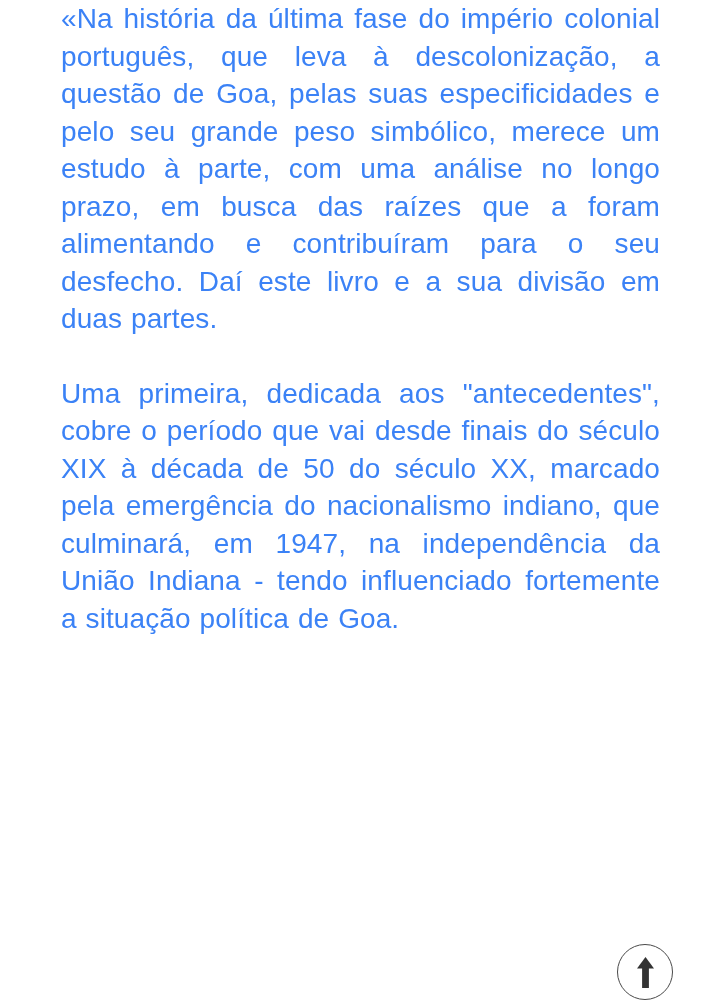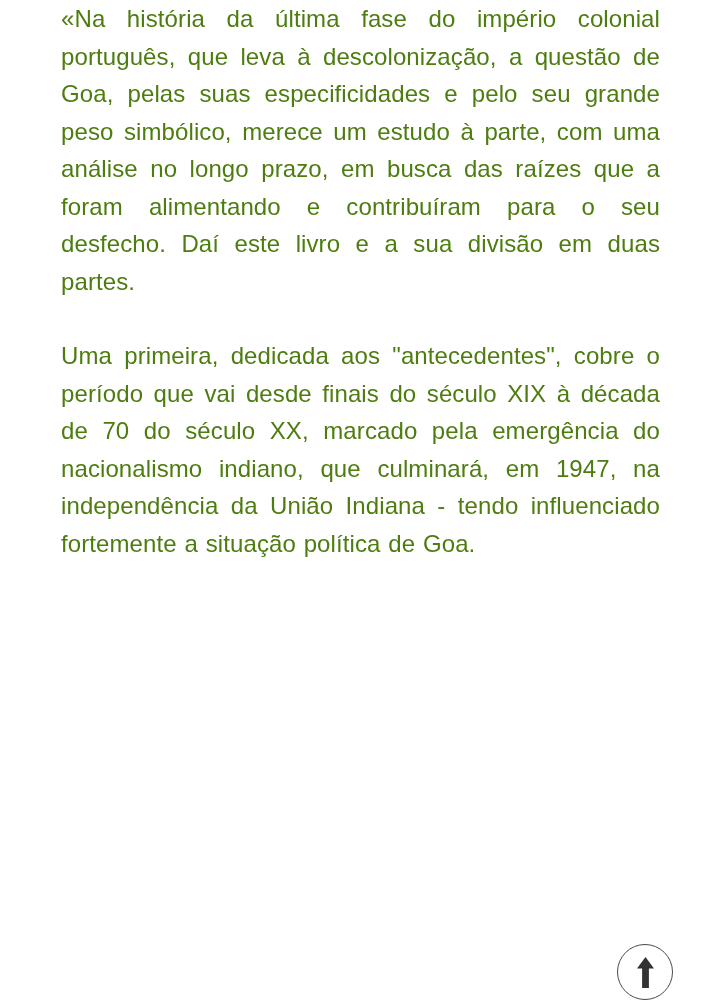--- a/index.html
+++ b/index.html
@@ -17,23 +17,23 @@
   .content {
     position: absolute;
     top: 0;
     left: 0;
     width: 701px;
     padding: 0 41px 0 61px;
     box-sizing: border-box;
   }
   .content p {
     margin: 0 0 37px 0;
-    font-size: 24px;
+    font-size: 28px;
     line-height: 37.5px;
-    color: #4d7c0f;
+    color: #3b82f6;
     text-align: justify;
     text-justify: inter-word;
     letter-spacing: 0.1px;
     word-spacing: 1px;
     hyphens: none;
   }
   .scroll-top {
     position: absolute;
     left: 617px;
     top: 944px;
@@ -54,21 +54,21 @@
     align-items: center;
     justify-content: center;
     line-height: 0;
   }
 </style>
 </head>
 <body>
 
 <div class="content">
   <p>«Na história da última fase do império colonial português, que leva à descolonização, a questão de Goa, pelas suas especificidades e pelo seu grande peso simbólico, merece um estudo à parte, com uma análise no longo prazo, em busca das raízes que a foram alimentando e contribuíram para o seu desfecho. Daí este livro e a sua divisão em duas partes.</p>
-  <p>Uma primeira, dedicada aos "antecedentes", cobre o período que vai desde finais do século XIX à década de 70 do século XX, marcado pela emergência do nacionalismo indiano, que culminará, em 1947, na independência da União Indiana - tendo influenciado fortemente a situação política de Goa.</p>
+  <p>Uma primeira, dedicada aos "antecedentes", cobre o período que vai desde finais do século XIX à década de 50 do século XX, marcado pela emergência do nacionalismo indiano, que culminará, em 1947, na independência da União Indiana - tendo influenciado fortemente a situação política de Goa.</p>
 </div>
 
 <button class="scroll-top" aria-label="Scroll to top">
   <span class="icon">
     <svg width="17" height="31" viewBox="0 0 17 31" xmlns="http://www.w3.org/2000/svg">
       <polygon points="8.5,0 17,11.5 0,11.5" fill="#333333"></polygon>
       <rect x="5.1" y="10" width="6.8" height="21" fill="#333333"></rect>
     </svg>
   </span>
 </button>

